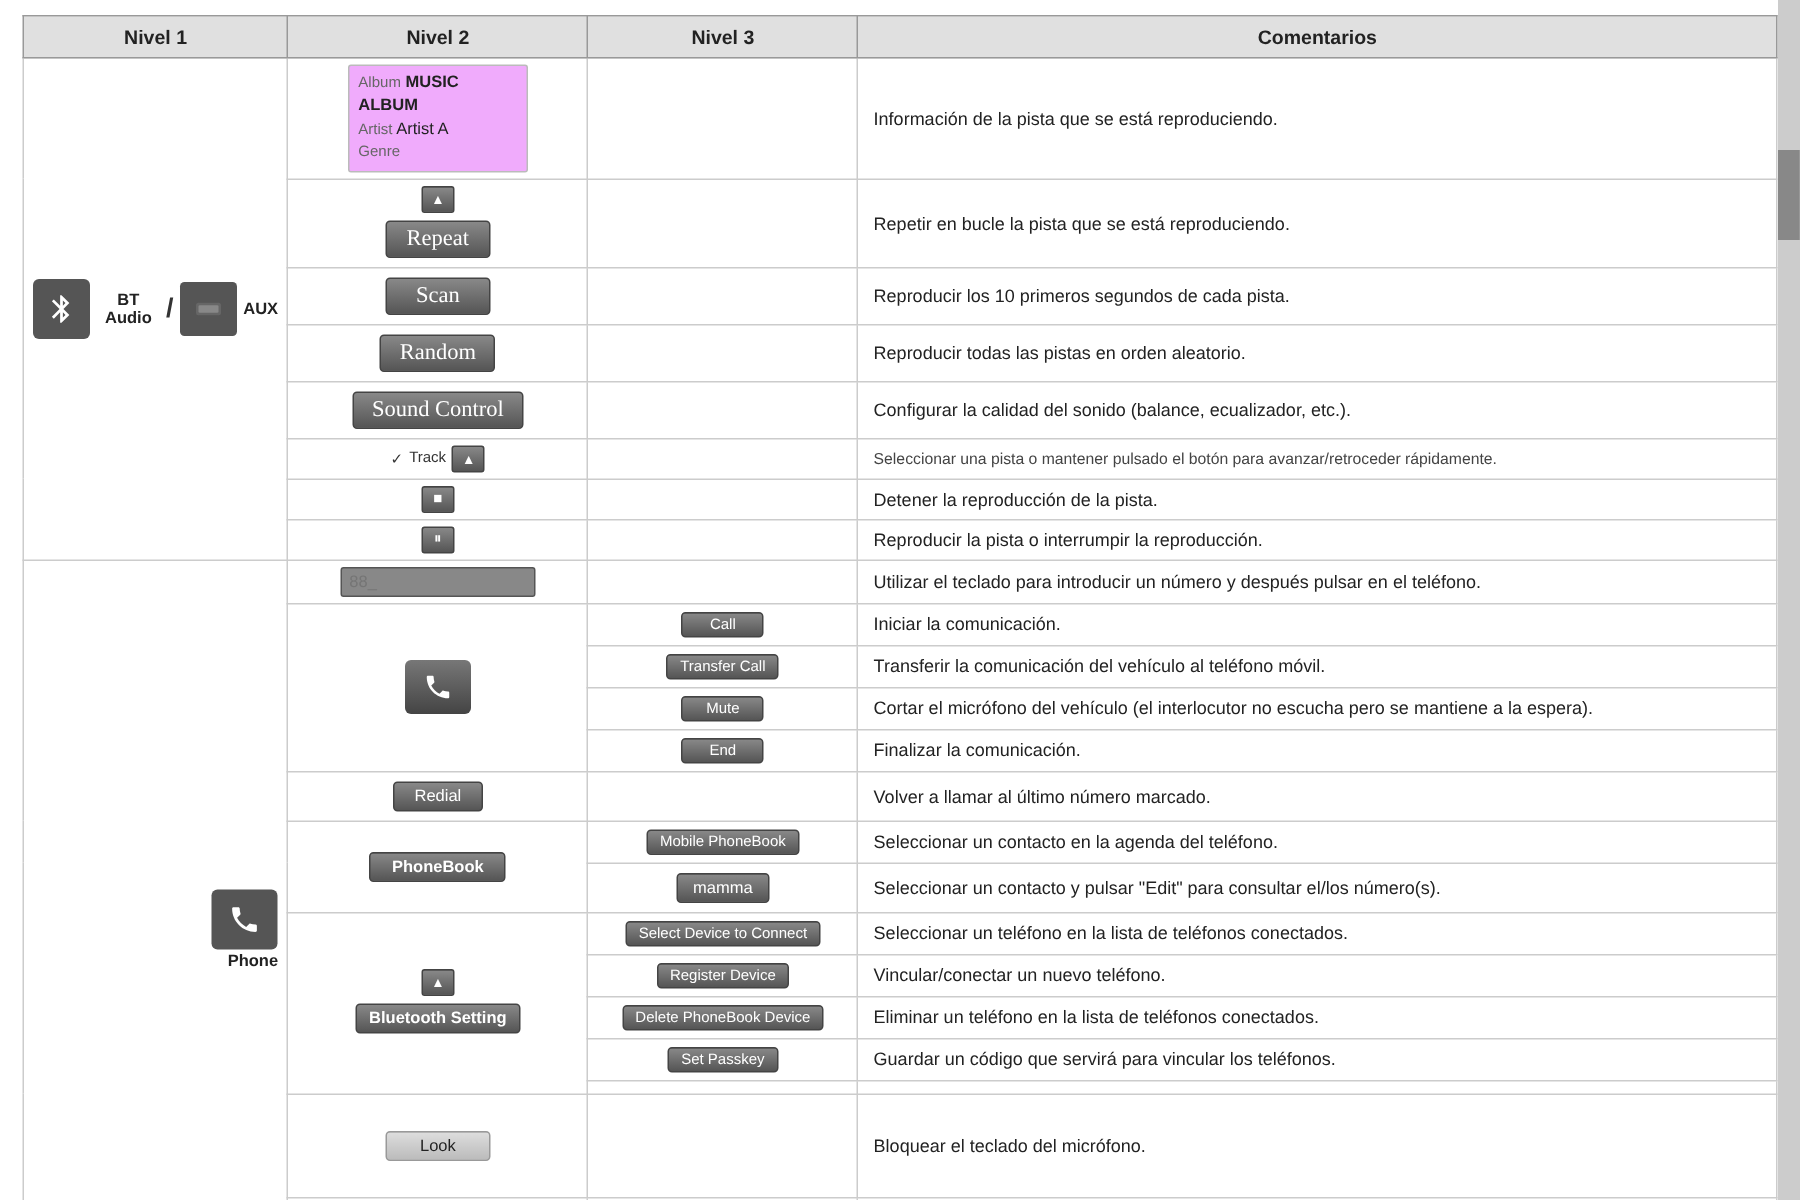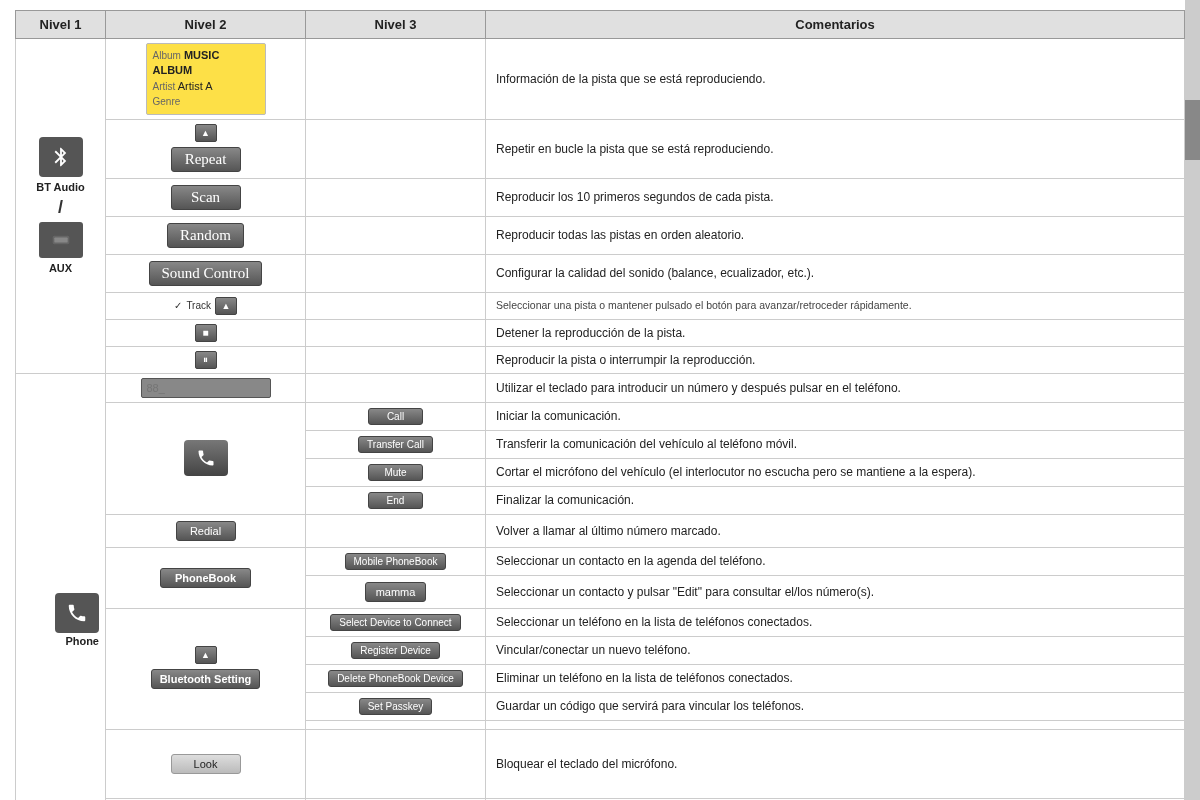--- a/index.html
+++ b/index.html
@@ -33,21 +33,21 @@
       vertical-align: middle;
       padding: 4px 6px;
     }
     .col-nivel1 { width: 90px; text-align: center; }
     .col-nivel2 { width: 200px; text-align: center; }
     .col-nivel3 { width: 180px; text-align: center; }
     .col-comentarios { width: auto; padding-left: 10px; }
 
     .nivel1-cell {
       display: flex;
-      flex-direction: column;
+      flex-direction: row;
       align-items: center;
       justify-content: center;
       gap: 4px;
     }
     .bt-audio-icon {
       width: 44px;
       height: 40px;
       background: #555;
       border-radius: 4px;
       display: flex;
@@ -97,21 +97,21 @@
       color: #fff;
       font-size: 18px;
     }
     .phone-label {
       font-size: 11px;
       font-weight: bold;
     }
 
     
     .album-info {
-      background: #fde047;
+      background: #f0abfc;
       border: 1px solid #bbb;
       border-radius: 2px;
       padding: 4px 6px;
       text-align: left;
       font-size: 11px;
       width: 120px;
       margin: 0 auto;
     }
     .album-info div { line-height: 1.4; }
     .album-label { color: #666; font-size: 10px; }

